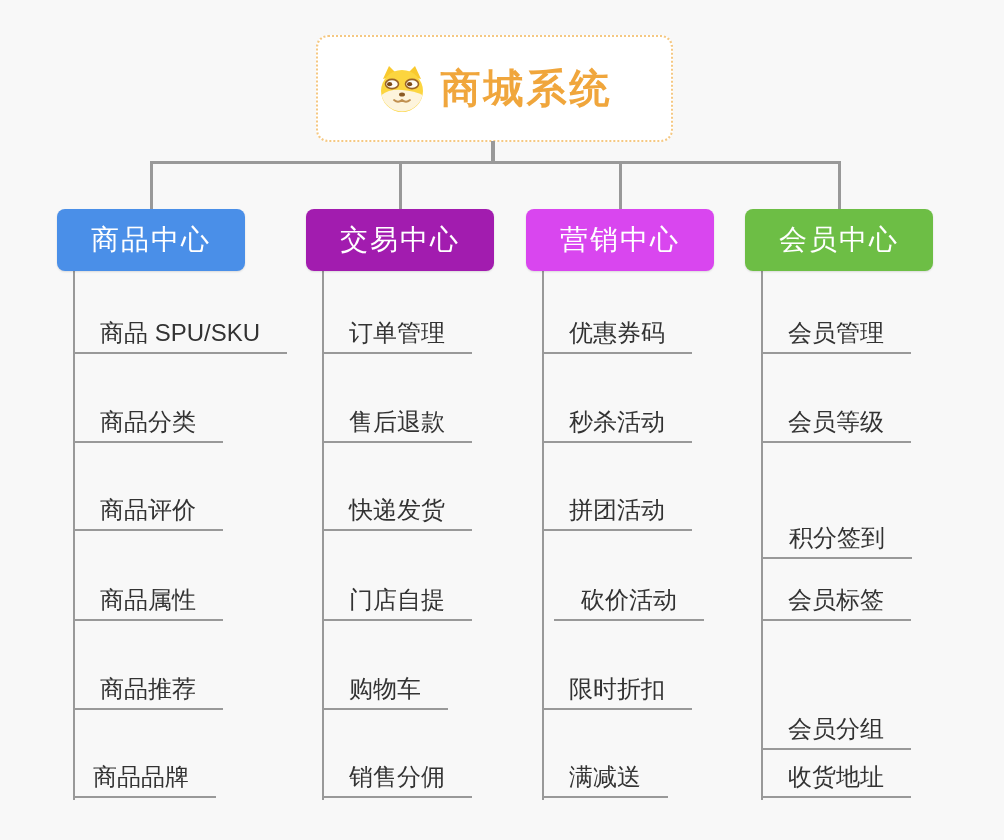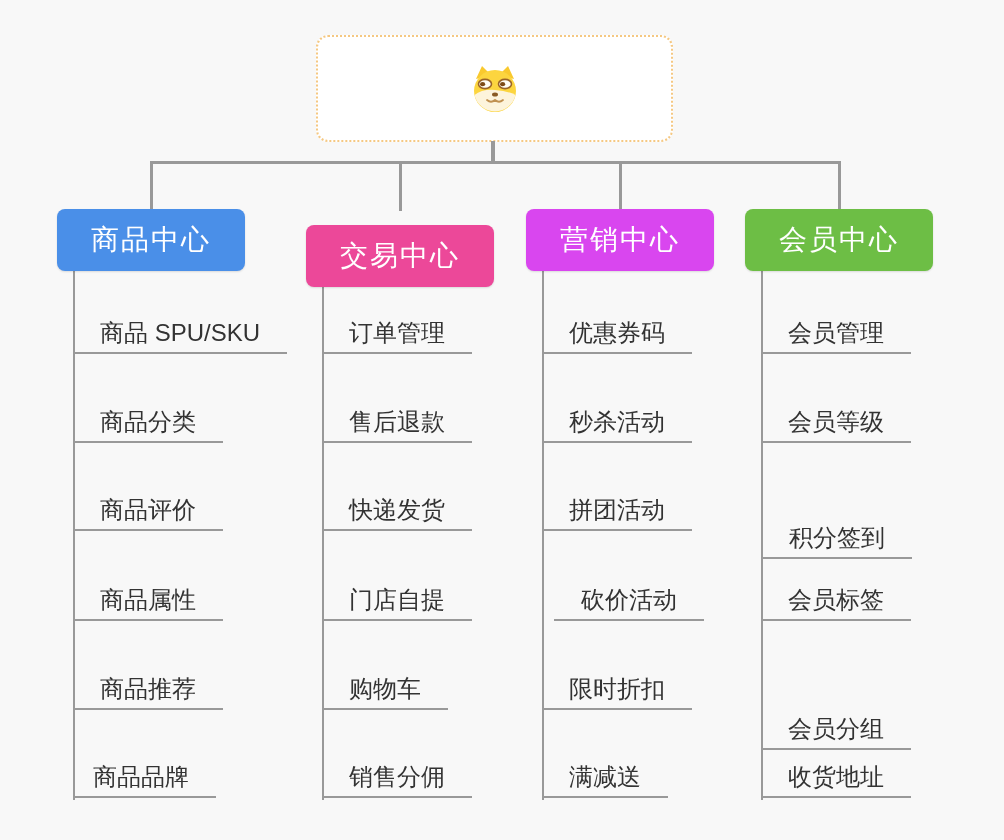--- a/index.html
+++ b/index.html
@@ -80,20 +80,21 @@
         <circle cx="25" cy="26" r="21" fill="#fcd53f"></circle>
         <path d="M4.5 30 Q 12 24 25 25 Q 38 26 45.5 30 A 21 21 0 0 1 4.5 30 Z" fill="#fdf4dc"></path>
         <ellipse cx="15" cy="19" rx="6.5" ry="4.6" fill="#fffdf5" stroke="#9a6428" stroke-width="1.6"></ellipse>
         <ellipse cx="12.6" cy="19.2" rx="2.6" ry="2.1" fill="#7d4a16"></ellipse>
         <ellipse cx="35" cy="19" rx="6.5" ry="4.6" fill="#fffdf5" stroke="#9a6428" stroke-width="1.6"></ellipse>
         <ellipse cx="32.6" cy="19.2" rx="2.6" ry="2.1" fill="#7d4a16"></ellipse>
         <ellipse cx="25" cy="29.5" rx="3" ry="2" fill="#8a5a24"></ellipse>
         <path d="M17 35 Q 21 38.5 25 35 Q 29 38.5 33 35" fill="none" stroke="#c09050" stroke-width="1.8" stroke-linecap="round"></path>
       </svg>
     </span>
+    <span class="root-title">商城系统</span>
   </div>
 
   <div id="connector-layer">
       <div class="line" style="left: 491px; top: 141px; width: 4px; height: 20px;"></div>
       <div class="line" style="left: 149.5px; top: 161px; width: 691px; height: 3px;"></div>
       <div class="line" style="left: 149.5px; top: 161px; width: 3px; height: 50px;"></div>
       <div class="line" style="left: 73px; top: 268px; width: 2px; height: 532px;"></div>
       <div class="line" style="left: 398.5px; top: 161px; width: 3px; height: 50px;"></div>
       <div class="line" style="left: 322px; top: 268px; width: 2px; height: 532px;"></div>
       <div class="line" style="left: 618.5px; top: 161px; width: 3px; height: 50px;"></div>
@@ -102,21 +103,21 @@
       <div class="line" style="left: 761px; top: 268px; width: 2px; height: 532px;"></div>
     </div>
   <div id="branch-layer">
       <div class="branch-node" style="left: 57px; background: rgb(74, 143, 232);">商品中心</div>
       <div class="child-topic" style="left: 73px; top: 318px;">商品 SPU/SKU</div>
       <div class="child-topic" style="left: 73px; top: 407px;">商品分类</div>
       <div class="child-topic" style="left: 73px; top: 495px;">商品评价</div>
       <div class="child-topic" style="left: 73px; top: 585px;">商品属性</div>
       <div class="child-topic" style="left: 73px; top: 674px;">商品推荐</div>
       <div class="child-topic" style="left: 73px; top: 762px; padding-left: 20px;">商品品牌</div>
-      <div class="branch-node" style="left: 306px; background: #ec4899; margin-top: 16px;">交易中心</div>
+      <div class="branch-node" style="left: 306px; background: #a21caf;">交易中心</div>
       <div class="child-topic" style="left: 322px; top: 318px;">订单管理</div>
       <div class="child-topic" style="left: 322px; top: 407px;">售后退款</div>
       <div class="child-topic" style="left: 322px; top: 495px;">快递发货</div>
       <div class="child-topic" style="left: 322px; top: 585px;">门店自提</div>
       <div class="child-topic" style="left: 322px; top: 674px;">购物车</div>
       <div class="child-topic" style="left: 322px; top: 762px;">销售分佣</div>
       <div class="branch-node" style="left: 526px; background: #d946ef;">营销中心</div>
       <div class="child-topic" style="left: 542px; top: 318px;">优惠券码</div>
       <div class="child-topic" style="left: 542px; top: 407px;">秒杀活动</div>
       <div class="child-topic" style="left: 542px; top: 495px;">拼团活动</div>

